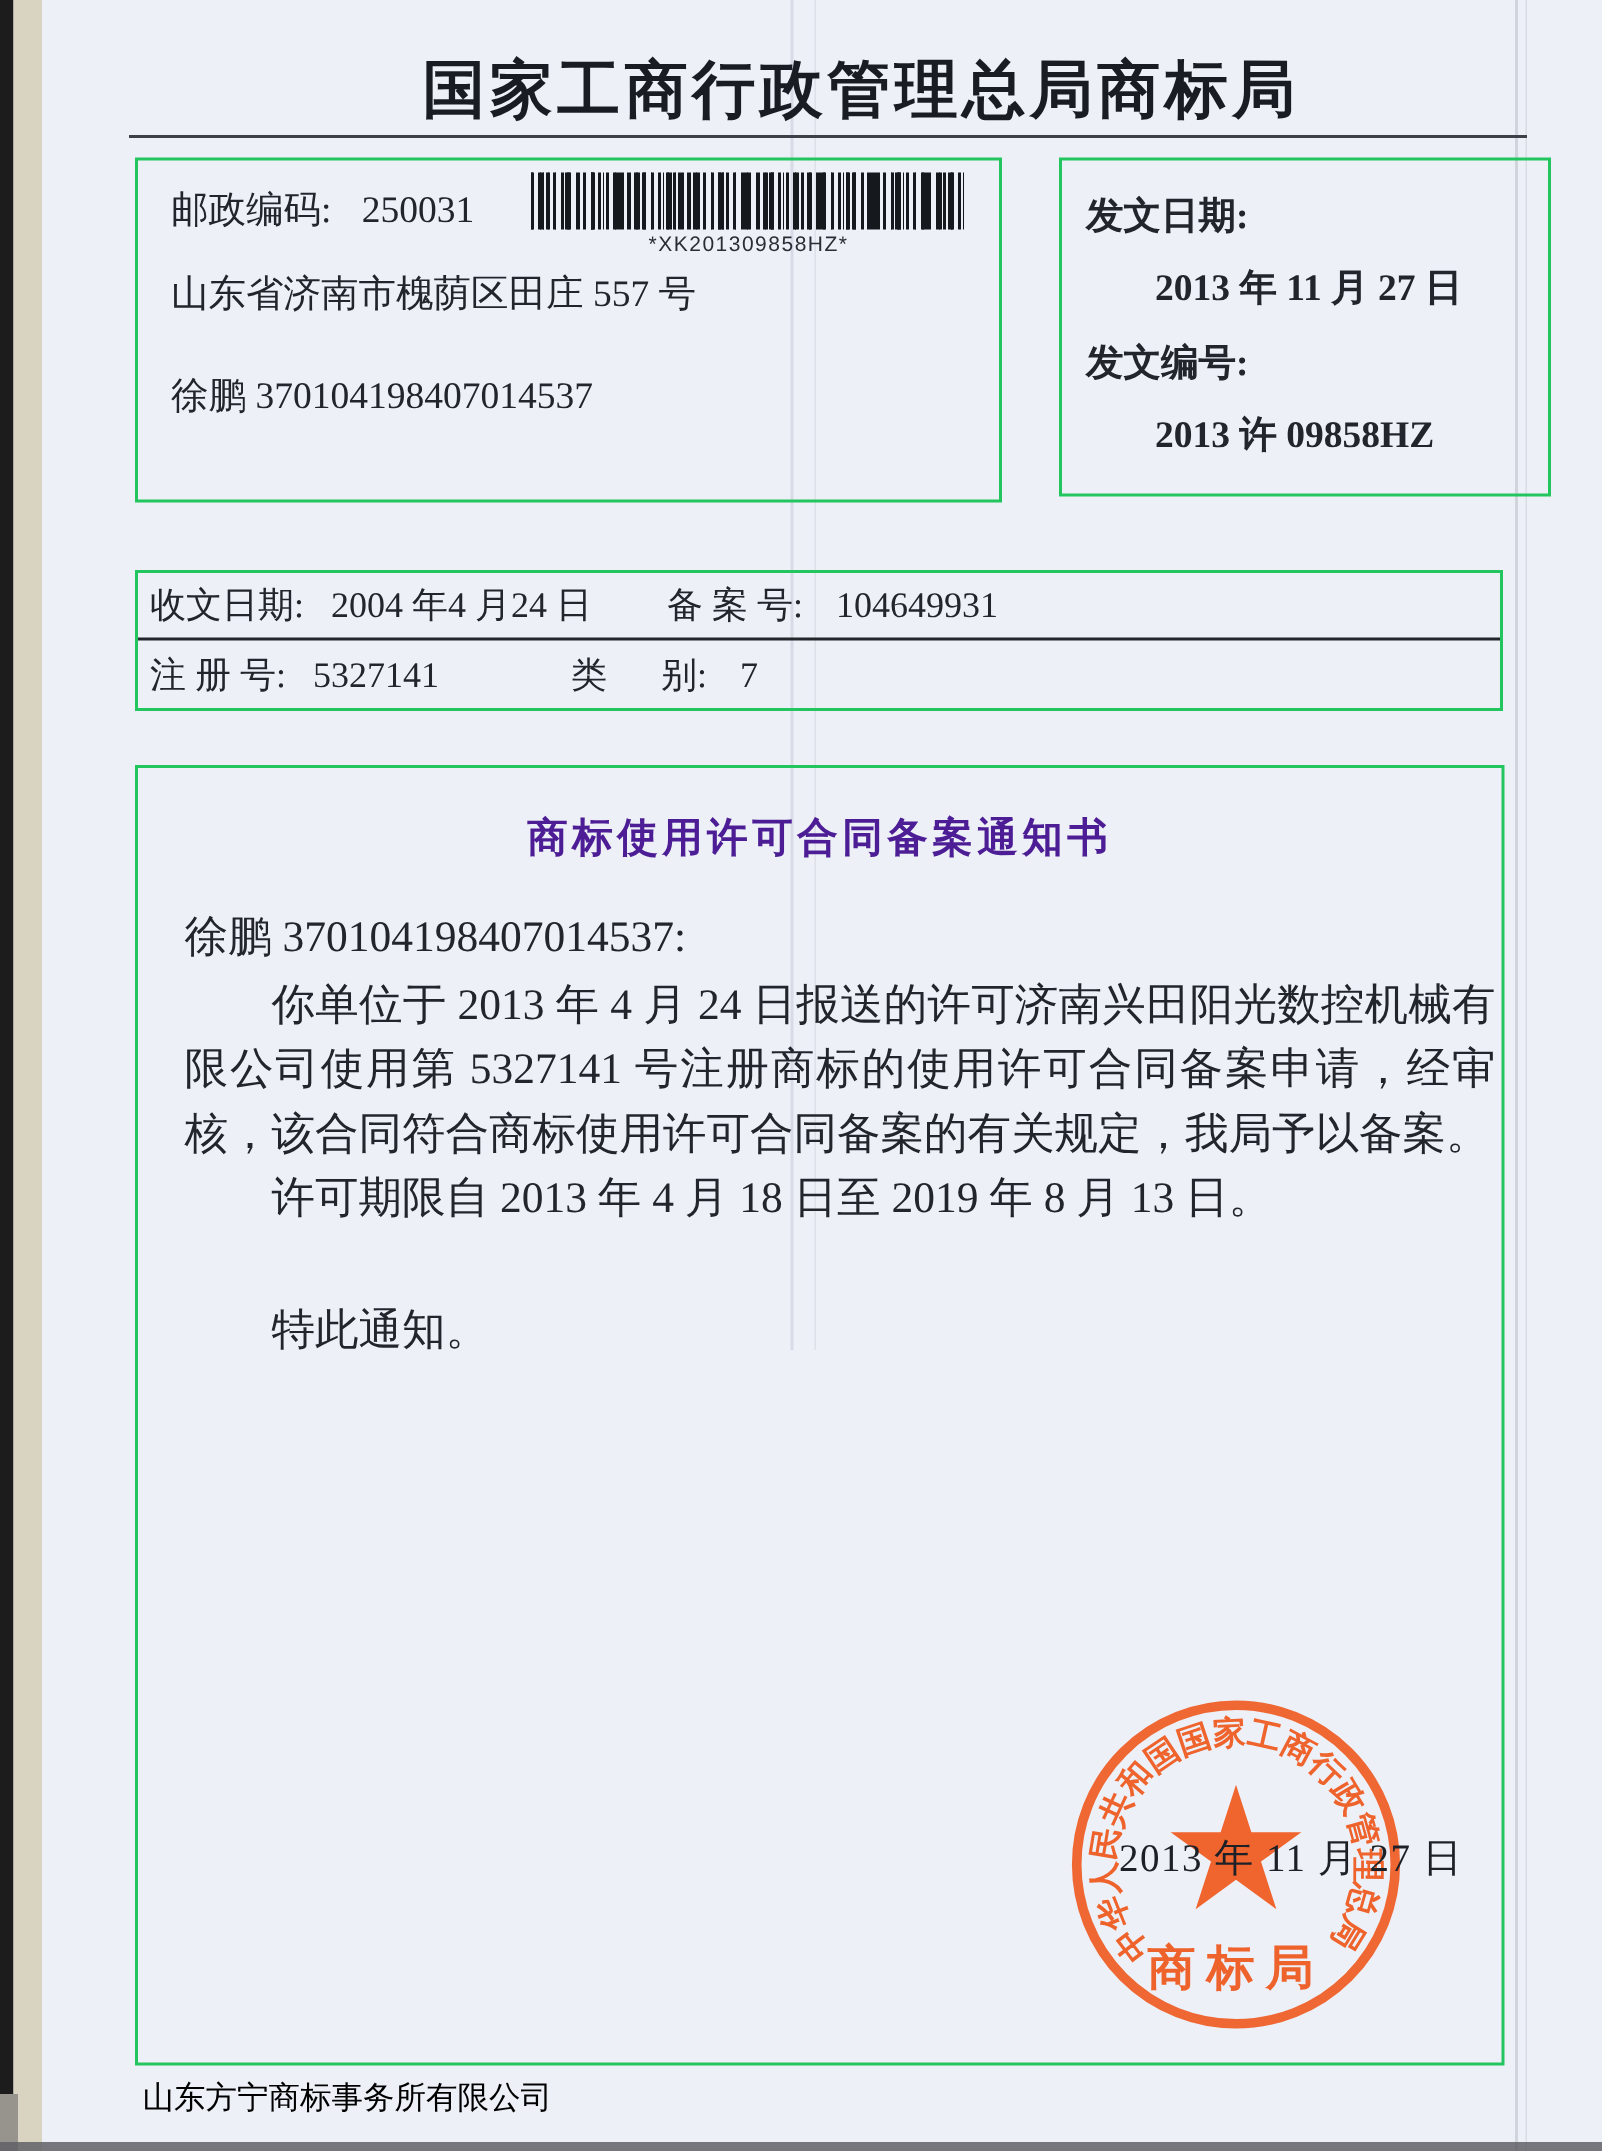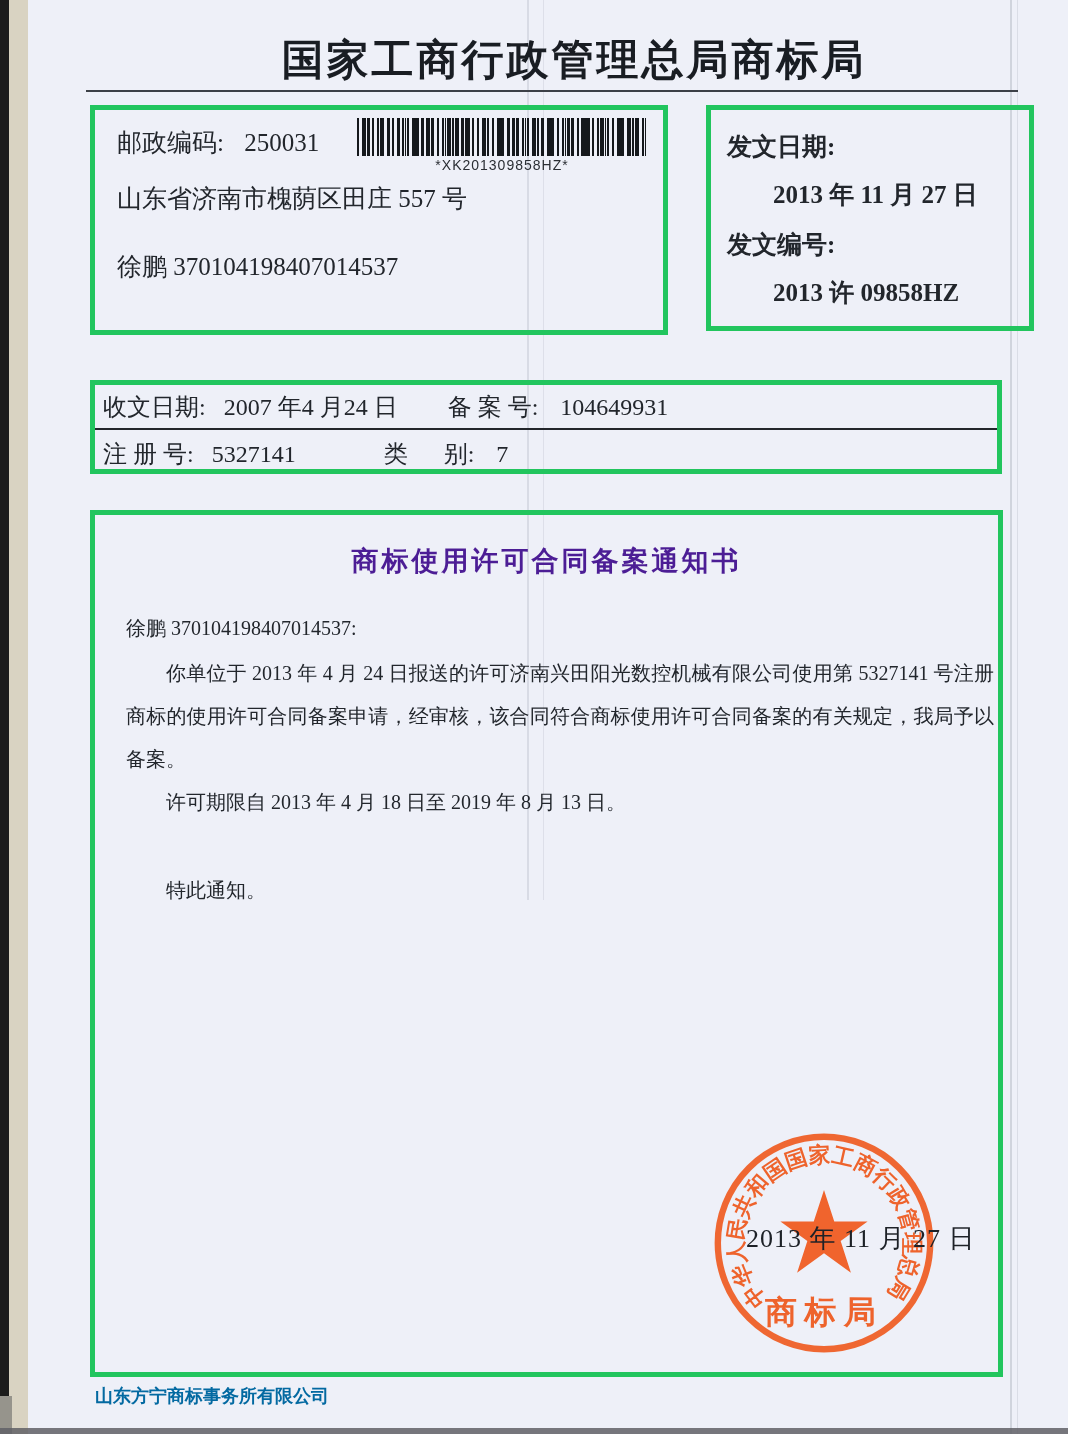--- a/index.html
+++ b/index.html
@@ -20,21 +20,21 @@
   .streak.s2 { left:543px; width:1px; height:900px; opacity:.13; }
   .streak.s3 { left:1010px; width:2px; height:1434px; opacity:.22; }
   .streak.s4 { left:1017px; width:1px; height:1434px; opacity:.15; }
 
   .doc-title {
     position:absolute; left:80px; right:0; top:32px;
     text-align:center; font-size:42px; font-weight:700; letter-spacing:3px; color:#191d23;
   }
   .title-rule { position:absolute; left:86px; top:90px; width:932px; height:2px; background:#3c4047; }
 
-  .obox { position:absolute; border:5px solid #22c55e; }
+  .obox { position:absolute; border:2px solid #22c55e; }
   .box-address { left:90px; top:105px; width:578px; height:230px; }
   .box-dispatch { left:706px; top:105px; width:328px; height:226px;font-weight:bold; }
   .box-registry { left:90px; top:380px; width:912px; height:94px; }
   .box-notice { left:90px; top:510px; width:913px; height:867px; }
 
   .t25 { font-size:25px; }
   .pre { white-space:pre; }
 
   
   .postal-row { position:absolute; left:22px; top:16px; }
@@ -63,34 +63,34 @@
   .reg-row2 { top:47px; }
   .reg-row span { display:inline-block; }
   .rl1 { margin-left:8px; }
   .rv1 { margin-left:12px; }
   .rl2 { margin-left:44px; }
   .rv2 { margin-left:16px; }
   .rl2b { margin-left:82px; }
 
   
   .notice-title { position:absolute; left:0; width:100%; top:28px; text-align:center; font-size:27px; font-weight:700; letter-spacing:3px; color:#4c1d95; }
-  .notice-body { position:absolute; left:31px; right:4px; top:92px; font-size:20px; line-height:43px; text-align:justify; }
+  .notice-body { position:absolute; left:31px; right:4px; top:92px; font-size:29px; line-height:43px; text-align:justify; }
   .salutation { margin-bottom:2px; }
   .para { text-indent:2em; }
   .closing { text-indent:2em; margin-top:45px; }
 
   
   .stamp { position:absolute; left:705px; top:1124px; width:238px; height:238px; }
   .stamp svg { display:block; }
   .stamp text { font-family:"Liberation Serif","DejaVu Serif",serif; }
   .stamp-date {
     position:absolute; left:746px; top:1221px; width:215px;
     font-size:26px; letter-spacing:1px; color:#1d2127; white-space:nowrap;
   }
-  .footer-line { position:absolute; left:95px; top:1384px; font-size:18px; color:#0369a1;font-weight:bold; }
+  .footer-line { position:absolute; left:95px; top:1384px; font-size:21px; color:#000000; }
 </style>
 </head>
 <body>
 
 <div class="page">
 
   <div class="edge-black"></div>
   <div class="edge-cream"></div>
   <div class="edge-grey-bl"></div>
   <div class="streak s1"></div>
@@ -117,21 +117,21 @@
   <div class="obox box-dispatch">
     <div class="disp-label1 t25">发文日期:</div>
     <div class="disp-value1 t25">2013 年 11 月 27 日</div>
     <div class="disp-label2 t25">发文编号:</div>
     <div class="disp-value2 t25">2013 许 09858HZ</div>
   </div>
 
   <div class="obox box-registry">
     <div class="reg-row reg-row1">
       <span class="rl1 pre">收文日期:</span>
-      <span class="rv1 pre">2007 年4 月24 日</span>
+      <span class="rv1 pre">2004 年4 月24 日</span>
       <span class="rl2 pre">备 案 号:</span>
       <span class="rv2">104649931</span>
     </div>
     <div class="reg-row reg-row2">
       <span class="rl1 pre">注 册 号:</span>
       <span class="rv1">5327141</span>
       <span class="rl2b pre">类      别:</span>
       <span class="rv2">7</span>
     </div>
   </div>

